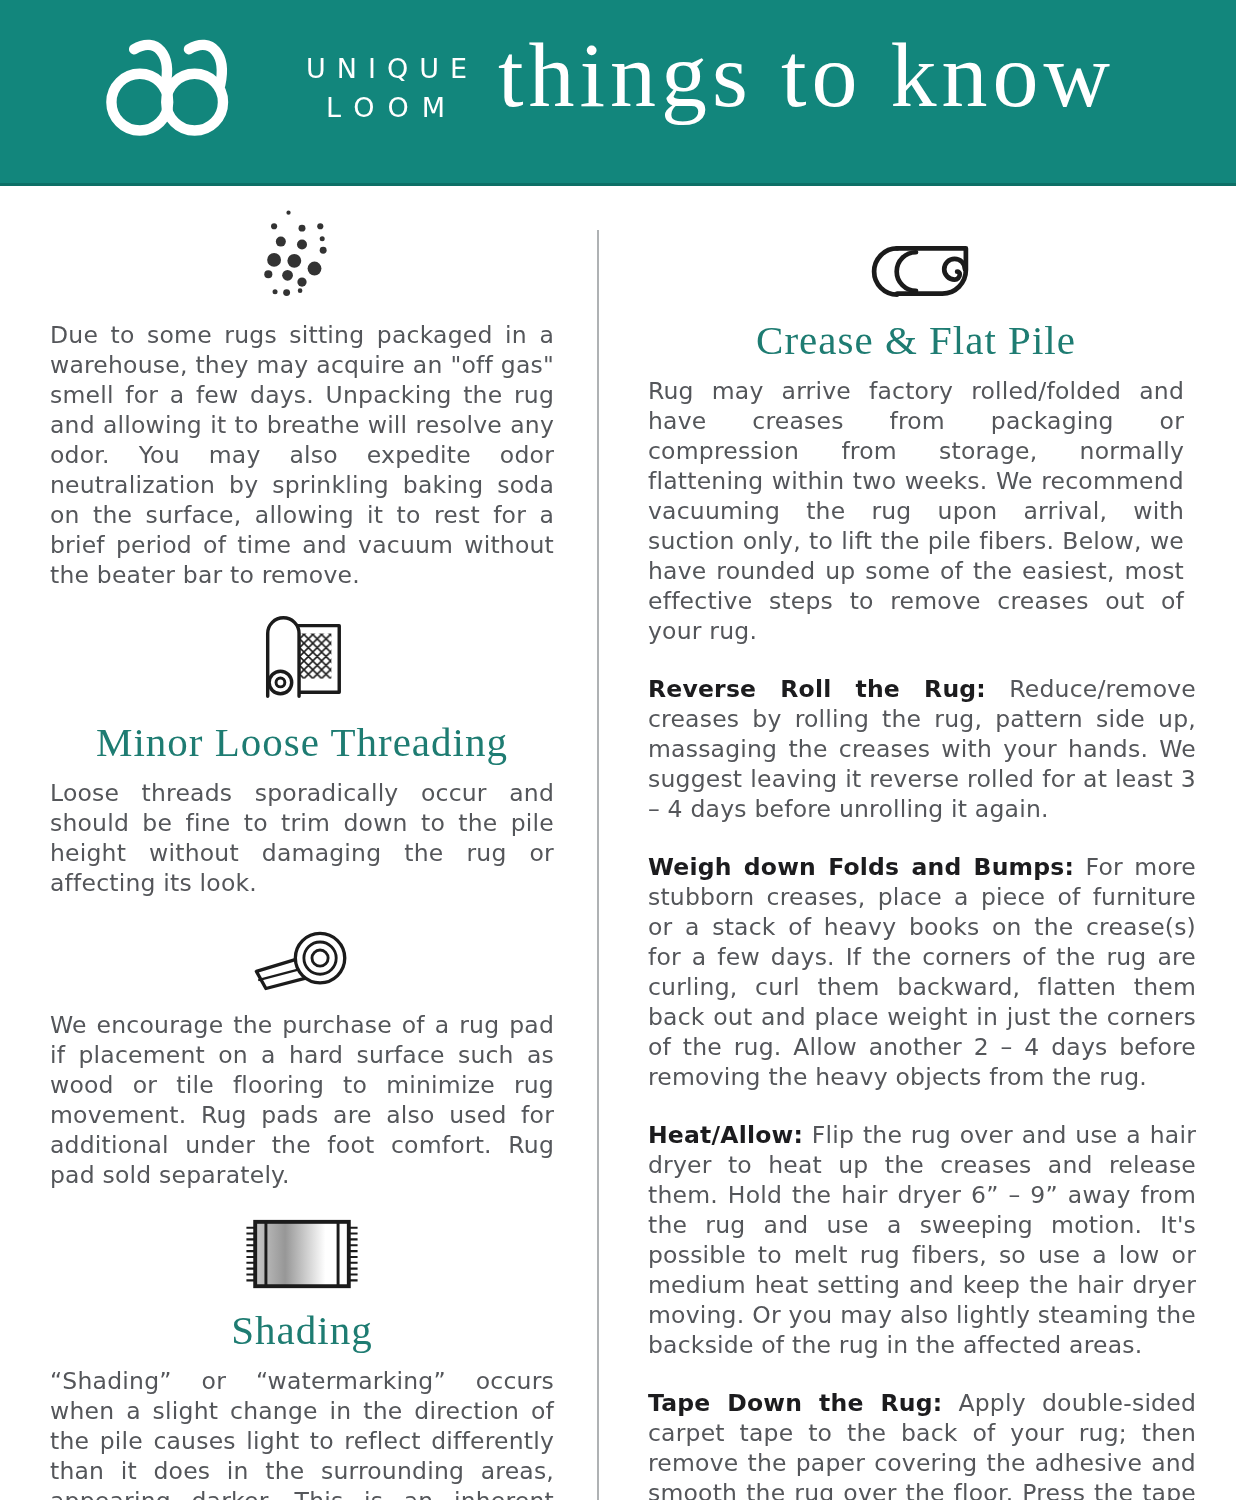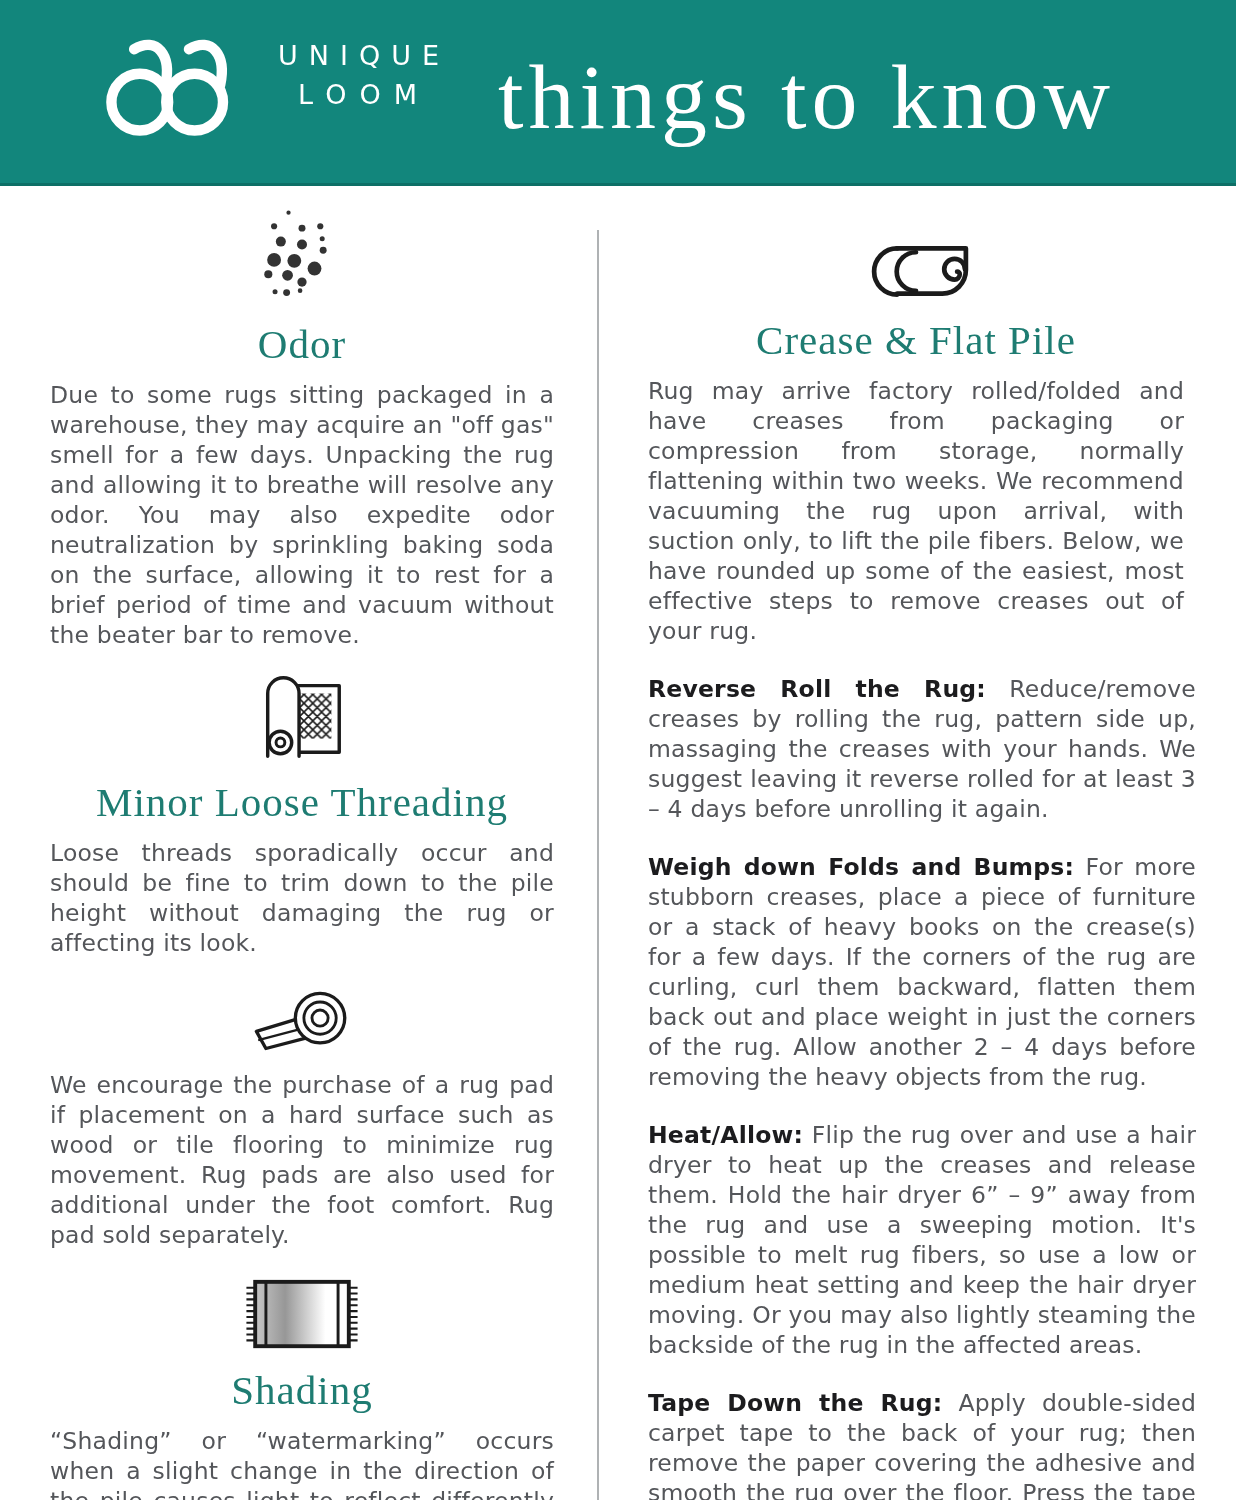--- a/index.html
+++ b/index.html
@@ -6,28 +6,28 @@
   .page {
     position:relative; width:1236px; height:1500px; margin:0 auto;
     background:#ffffff; overflow:hidden;
     font-family:"DejaVu Sans", sans-serif;
   }
   
   .header {
     position:absolute; top:0; left:0; width:100%; height:183px;
     background:#12867C; border-bottom:3px solid #0D6F66;
   }
-  .brand { position:absolute; left:98px; top:36px; display:flex; }
+  .brand { position:absolute; left:98px; top:36px; display:flex; align-items:center; gap:28px; }
   .brand svg { display:block; }
   .brand-name { color:#ffffff; font-size:27px; line-height:1.45; letter-spacing:11px; font-family:"DejaVu Sans",sans-serif; }
   .brand-name .l2 { text-align:center; letter-spacing:13px; }
   .page-title {
     position:absolute; left:498px; top:22px; color:#ffffff;
     font-family:"Liberation Serif", serif; font-weight:400;
-    font-size:92px; letter-spacing:5px; white-space:nowrap;margin-top:22px;
+    font-size:92px; letter-spacing:5px; white-space:nowrap;
   }
   
   .divider { position:absolute; left:597px; top:230px; bottom:0; width:2px; background:#AFB2B4; }
   .col { position:absolute; top:186px; }
   .col-left  { left:38px;  width:528px; }
   .col-right { left:636px; width:560px; }
   .icon-row { display:flex; justify-content:center; }
   h2.sec {
     font-family:"Liberation Serif", serif; font-weight:400;
     color:#1E7C72; font-size:41px; text-align:center;
@@ -93,21 +93,20 @@
             <circle cx="63" cy="65" r="7.2"></circle>
             <circle cx="15" cy="71" r="4.2"></circle>
             <circle cx="35" cy="72" r="5.6"></circle>
             <circle cx="50" cy="79" r="4.8"></circle>
             <circle cx="22" cy="89" r="2.6"></circle>
             <circle cx="34" cy="90" r="3.6"></circle>
             <circle cx="48" cy="88" r="2.4"></circle>
           </g>
         </svg>
       </div>
-      <h2 class="sec">Odor</h2>
       <p class="body">Due to some rugs sitting packaged in a warehouse, they may acquire an "off gas" smell for a few days. Unpacking the rug and allowing it to breathe will resolve any odor. You may also expedite odor neutralization by sprinkling baking soda on the surface, allowing it to rest for a brief period of time and vacuum without the beater bar to remove.</p>
     </div>
 
     <div>
       <div class="icon-row mt-thread">
         <svg class="ink" width="104" height="98" viewBox="0 0 104 100">
           <defs>
             <pattern id="xh" width="9" height="9" patternUnits="userSpaceOnUse">
               <path d="M0,9 L9,0 M0,0 L9,9" stroke="#1B1B1B" stroke-width="1.6"></path>
             </pattern>

